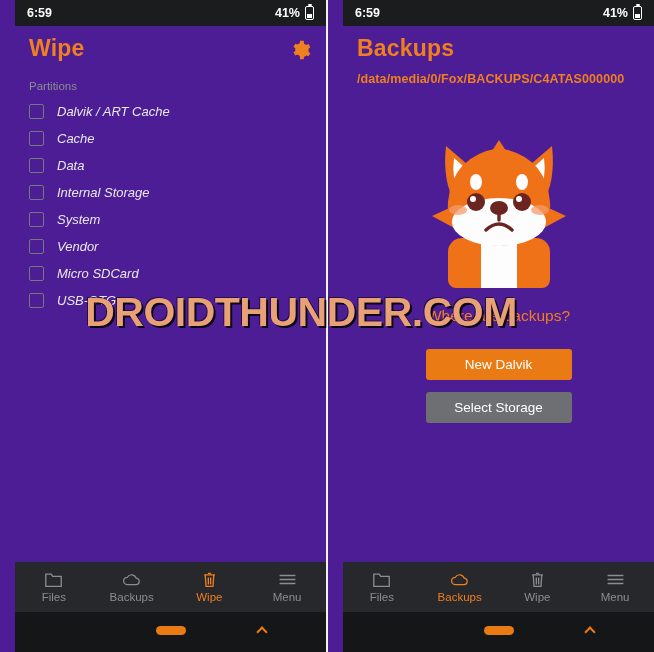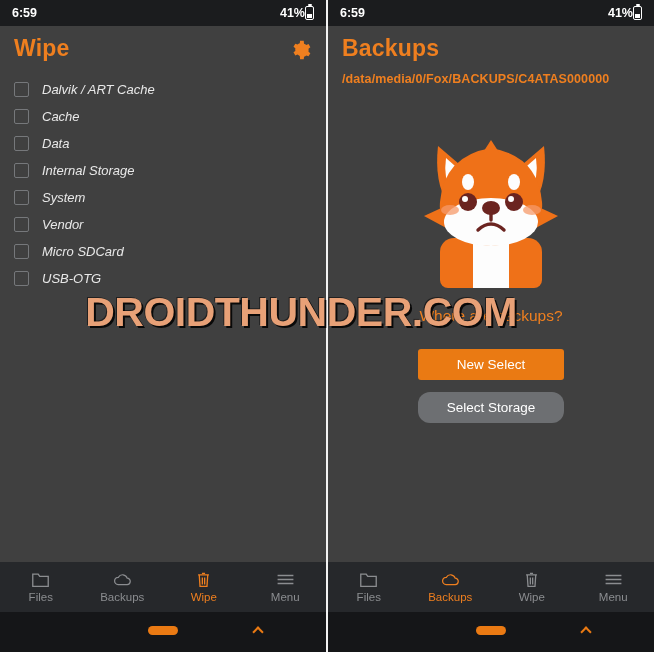--- a/index.html
+++ b/index.html
@@ -4,30 +4,30 @@
 <style>
   * { box-sizing: border-box; margin: 0; padding: 0; }
   html, body {
     width: 654px; height: 652px;
     background: #000;
     font-family: "Liberation Sans", sans-serif;
     overflow: hidden;
   }
   #root { position: relative; width: 654px; height: 652px; display: flex; background:#202124; }
 
-  .panel { position: relative; width: 326px; height: 652px; background: #404040; overflow: hidden; display:flex; flex-direction:column; }
+  .panel { position: relative; width: 326px; height: 652px; background: #4c1d95; overflow: hidden; display:flex; flex-direction:column;padding-left:15px; }
   .divider { width: 2px; height: 652px; background: #f2f2f2; flex: 0 0 2px; }
 
   
   .statusbar {
     height: 26px; flex:0 0 26px; background: #1b1c1e;
     display: flex; align-items: center; justify-content: space-between;
     padding: 0 12px; color: #fff; font-size: 12.5px; font-weight: bold;
   }
-  .sb-right { display: flex; align-items: center; }
+  .sb-right { display: flex; align-items: center; gap: 5px; }
   .batt { width: 9px; height: 14px; border: 1.6px solid #fff; border-radius: 2px; position: relative; }
   .batt:before { content:""; position:absolute; top:-3.4px; left:2px; width:4px; height:2px; background:#fff; border-radius:1px; }
   .batt i { position:absolute; left:0.6px; right:0.6px; bottom:0.6px; height:40%; background:#fff; display:block; }
 
   
   .appbar { flex:0 0 auto; padding: 10px 14px 12px 14px; display:flex; align-items:flex-start; justify-content:space-between; }
   .title { color:#ef7f1f; font-size: 23px; font-weight: bold; line-height: 1.12; letter-spacing:.2px;}
   .subtitle { color:#ef7f1f; font-size: 12.5px; font-weight: bold; margin-top: 10px; letter-spacing:.1px;}
   .gear { width: 22px; height: 22px; margin-top:3px; }
 
@@ -50,21 +50,21 @@
   }
   .chev { width:9px; height:9px; border-right:2.4px solid #fde6cf; border-top:2.4px solid #fde6cf; transform: rotate(45deg); margin:0 2px;}
 
   
   .empty { flex:1 1 auto; display:flex; flex-direction:column; align-items:center; justify-content:flex-start; padding-top: 32px; }
   .fox { width: 150px; height: 165px; }
   .empty-text { color:#ef7f1f; font-size: 15.5px; margin-top: 12px; }
   .btn { width: 146px; height: 31px; border-radius:3px; border:none; font-size:13.5px; color:#fff;
          display:flex; align-items:center; justify-content:center; font-family:"Liberation Sans",sans-serif; }
   .btn-primary { background:#ea7a13; margin-top: 24px; }
-  .btn-secondary { background:#6d6f72; margin-top: 12px; border-radius: 12px; }
+  .btn-secondary { background:#6d6f72; margin-top: 12px; }
 
   
   .bottomnav { flex:0 0 50px; height:50px; background:#26282b; display:flex; align-items:center; }
   .nav-item { flex:1 1 0; display:flex; flex-direction:column; align-items:center; gap:3px; }
   .nav-label { font-size: 11.5px; color:#8b8d90; }
   .nav-item.active .nav-label { color:#ef7f1f; }
   .nav-icon { width:19px; height:17px; display:block; }
 
   .gesturebar { flex:0 0 40px; height:40px; background:#151618; position:relative; }
   .home-pill { position:absolute; left:50%; transform:translateX(-50%); top:14px; width:30px; height:9px; border-radius:5px; background:#ea7a13; }
@@ -98,20 +98,21 @@
 
     <div class="appbar">
       <div class="title">Wipe</div>
       <span class="gear">
         <svg viewBox="0 0 24 24" width="22" height="22" fill="#ef7f1f">
           <path d="M12 8.8a3.2 3.2 0 1 0 0 6.4 3.2 3.2 0 0 0 0-6.4zm8.3 3.2c0-.5-.05-1-.13-1.46l2.03-1.5-2-3.46-2.36.96a8.2 8.2 0 0 0-2.53-1.47L15 2h-4l-.31 2.57a8.2 8.2 0 0 0-2.53 1.47L5.8 5.08l-2 3.46 2.03 1.5a8.4 8.4 0 0 0 0 2.92l-2.03 1.5 2 3.46 2.36-.96c.75.63 1.6 1.13 2.53 1.47L11 22h4l.31-2.57a8.2 8.2 0 0 0 2.53-1.47l2.36.96 2-3.46-2.03-1.5c.08-.47.13-.96.13-1.46z"></path>
         </svg>
       </span>
     </div>
 
+    <div class="section-label">Partitions</div>
 
     <div class="plist">
       <div class="prow">
         <span class="cbox"></span>
         <span class="plabel">Dalvik / ART Cache</span>
       </div>
       <div class="prow">
         <span class="cbox"></span>
         <span class="plabel">Cache</span>
       </div>
@@ -229,21 +230,21 @@
         <ellipse cx="34" cy="80" rx="9" ry="5" fill="#f59a6a" opacity=".75"></ellipse>
         <ellipse cx="116" cy="80" rx="9" ry="5" fill="#f59a6a" opacity=".75"></ellipse>
 
         <ellipse cx="75" cy="78" rx="9" ry="7" fill="#6b2420"></ellipse>
 
         <path d="M75 84 v6 M62 100 Q75 88 88 100" fill="none" stroke="#6b2420" stroke-width="3.4" stroke-linecap="round"></path>
       </svg>
 
       <div class="empty-text">Where are backups?</div>
 
-      <button class="btn btn-primary">New Select</button>
+      <button class="btn btn-primary">New Dalvik</button>
       <button class="btn btn-secondary">Select Storage</button>
     </div>
 
     <div class="bottomnav">
       <div class="nav-item">
         <svg class="nav-icon" viewBox="0 0 24 22">
           <path d="M2 4h7l2 3h11v13H2z" fill="none" stroke="#8b8d90" stroke-width="1.7"></path>
         </svg>
         <span class="nav-label">Files</span>
       </div>

